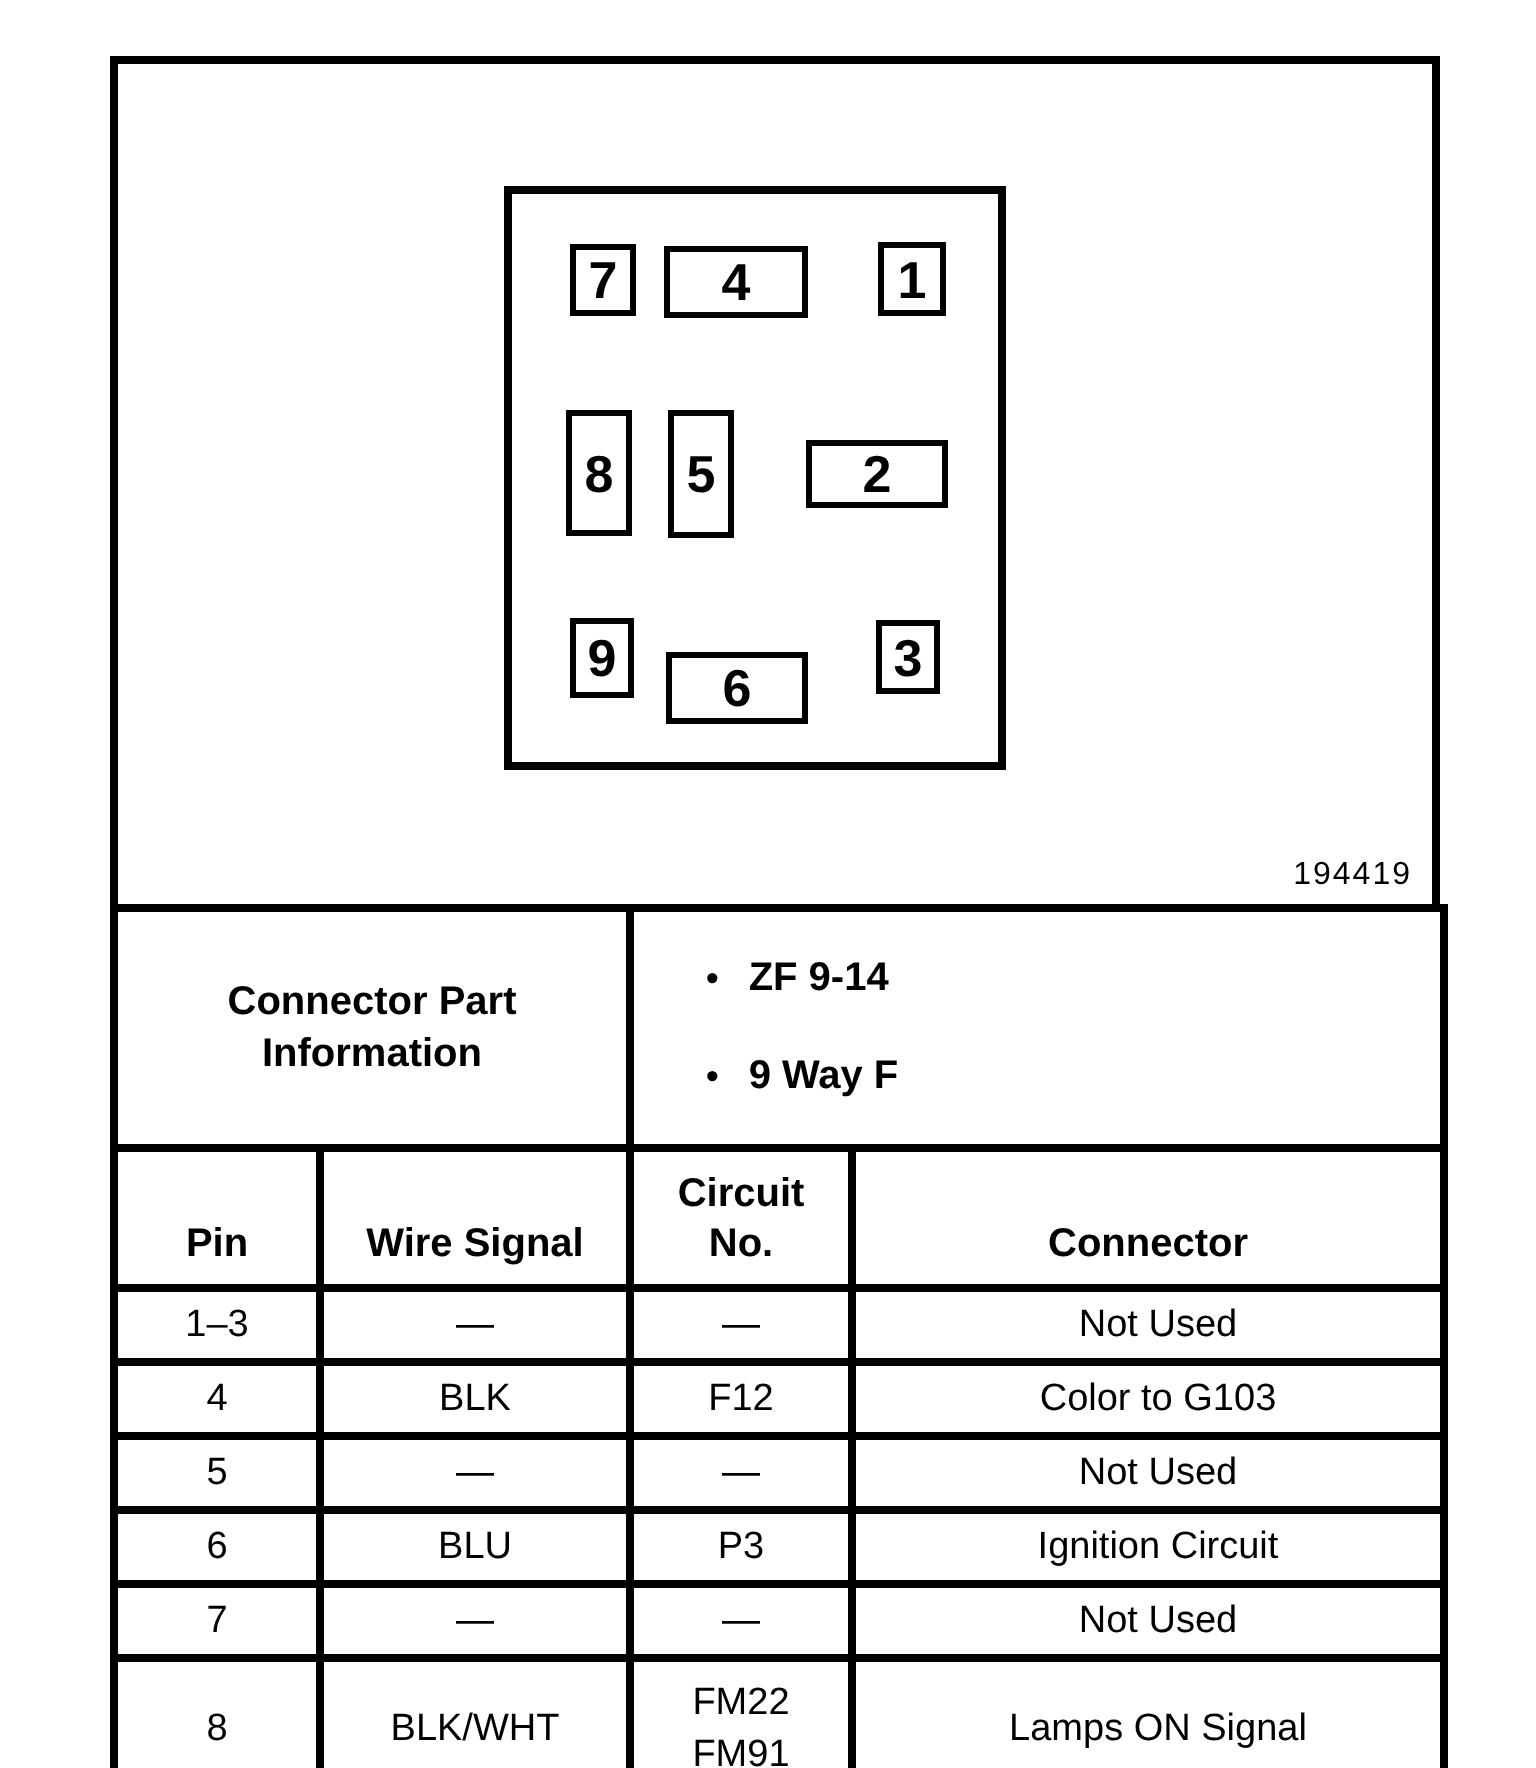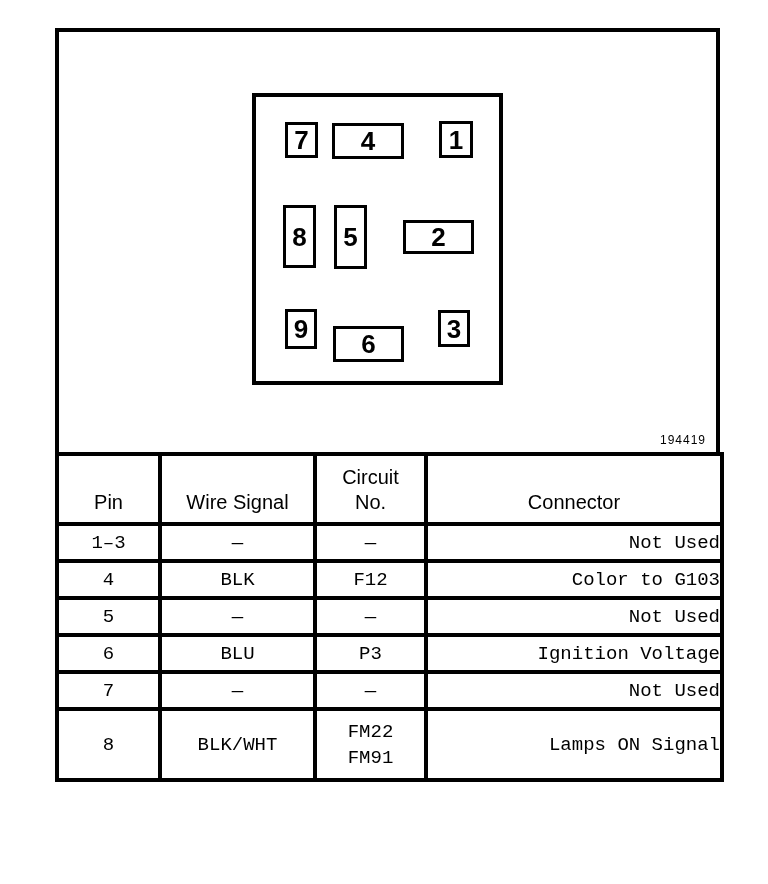--- a/index.html
+++ b/index.html
@@ -49,21 +49,21 @@
   .pin-p8 { left: 27px; top: 108px; width: 33px; height: 63px; }
   .pin-p5 { left: 78px; top: 108px; width: 33px; height: 64px; }
   .pin-p2 { left: 147px; top: 123px; width: 71px; height: 34px; }
   .pin-p9 { left: 29px; top: 212px; width: 32px; height: 40px; }
   .pin-p6 { left: 77px; top: 229px; width: 71px; height: 36px; }
   .pin-p3 { left: 182px; top: 213px; width: 32px; height: 37px; }
   .fig-num {
     position: absolute;
     right: 10px;
     bottom: 5px;
-    font-size: 12px;
+    font-size: 16px;
     letter-spacing: 1px;
   }
   
   table.pin-table {
     border-collapse: collapse;
     width: 665px;
     table-layout: fixed;
   }
   .pin-table td, .pin-table th {
     border: 4px solid #000;
@@ -91,38 +91,37 @@
     font-size: 20px;
     line-height: 31px;
     padding-left: 36px;
   }
   .bullet-line .bullet {
     font-size: 18px;
     margin-right: 15px;
   }
   tr.header-row { height: 70px; }
   .pin-table th {
-    font-weight: normal;
+    font-weight: bold;
     font-size: 20px;
     line-height: 25px;
     text-align: center;
     vertical-align: bottom;
     padding-bottom: 7px;
   }
   tr.data-row { height: 37px; }
   tr.data-row-tall { height: 71px; }
   .pin-table td.cell {
     font-size: 19px;
     line-height: 26px;
     text-align: center;
     vertical-align: middle;
-    font-family: Liberation Mono, monospace;
   }
   .pin-table td.cell-function {
-    text-align: right;
+    text-align: center;
     padding-left: 10px;
   }
 </style>
 </head>
 <body>
 
 <div class="page">
   <div class="doc">
 
     <div class="diagram-area">
@@ -159,20 +158,28 @@
     </div>
 
     <table class="pin-table">
       <colgroup>
         <col class="c-pin">
         <col class="c-wire">
         <col class="c-circuit">
         <col class="c-function">
       </colgroup>
       <tbody>
+        <tr class="partinfo-row">
+          <td colspan="2" class="partinfo-label">Connector Part
+Information</td>
+          <td colspan="2" class="partinfo-values">
+            <div class="bullet-line"><span class="bullet">•</span><span>ZF 9-14</span></div>
+            <div class="bullet-line"><span class="bullet">•</span><span>9 Way F</span></div>
+          </td>
+        </tr>
         <tr class="header-row">
           <th>Pin</th>
           <th>Wire Signal</th>
           <th>Circuit
 No.</th>
           <th>Connector</th>
         </tr>
         <tr class="data-row">
           <td class="cell">1–3</td>
           <td class="cell">—</td>
@@ -188,21 +195,21 @@
         <tr class="data-row">
           <td class="cell">5</td>
           <td class="cell">—</td>
           <td class="cell">—</td>
           <td class="cell cell-function">Not Used</td>
         </tr>
         <tr class="data-row">
           <td class="cell">6</td>
           <td class="cell">BLU</td>
           <td class="cell">P3</td>
-          <td class="cell cell-function">Ignition Voltage</td>
+          <td class="cell cell-function">Ignition Circuit</td>
         </tr>
         <tr class="data-row">
           <td class="cell">7</td>
           <td class="cell">—</td>
           <td class="cell">—</td>
           <td class="cell cell-function">Not Used</td>
         </tr>
         <tr class="data-row-tall">
           <td class="cell">8</td>
           <td class="cell">BLK/WHT</td>

